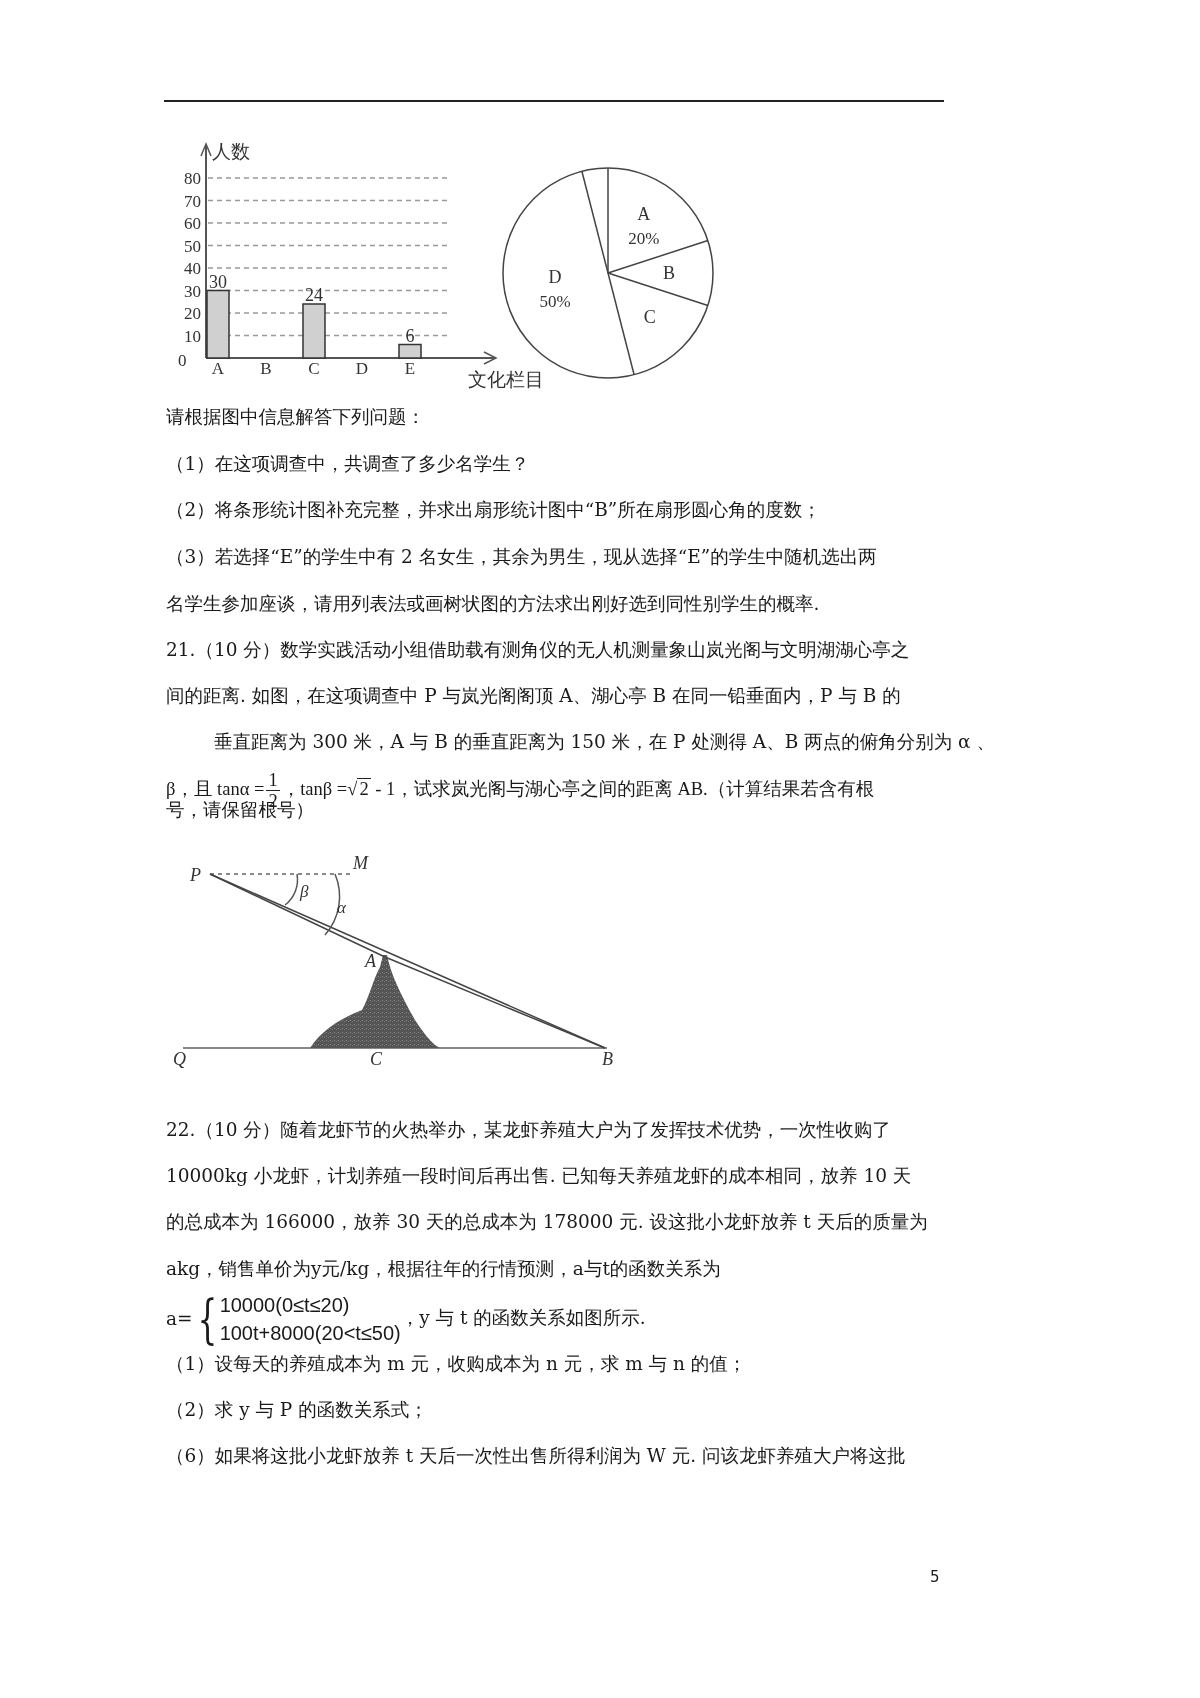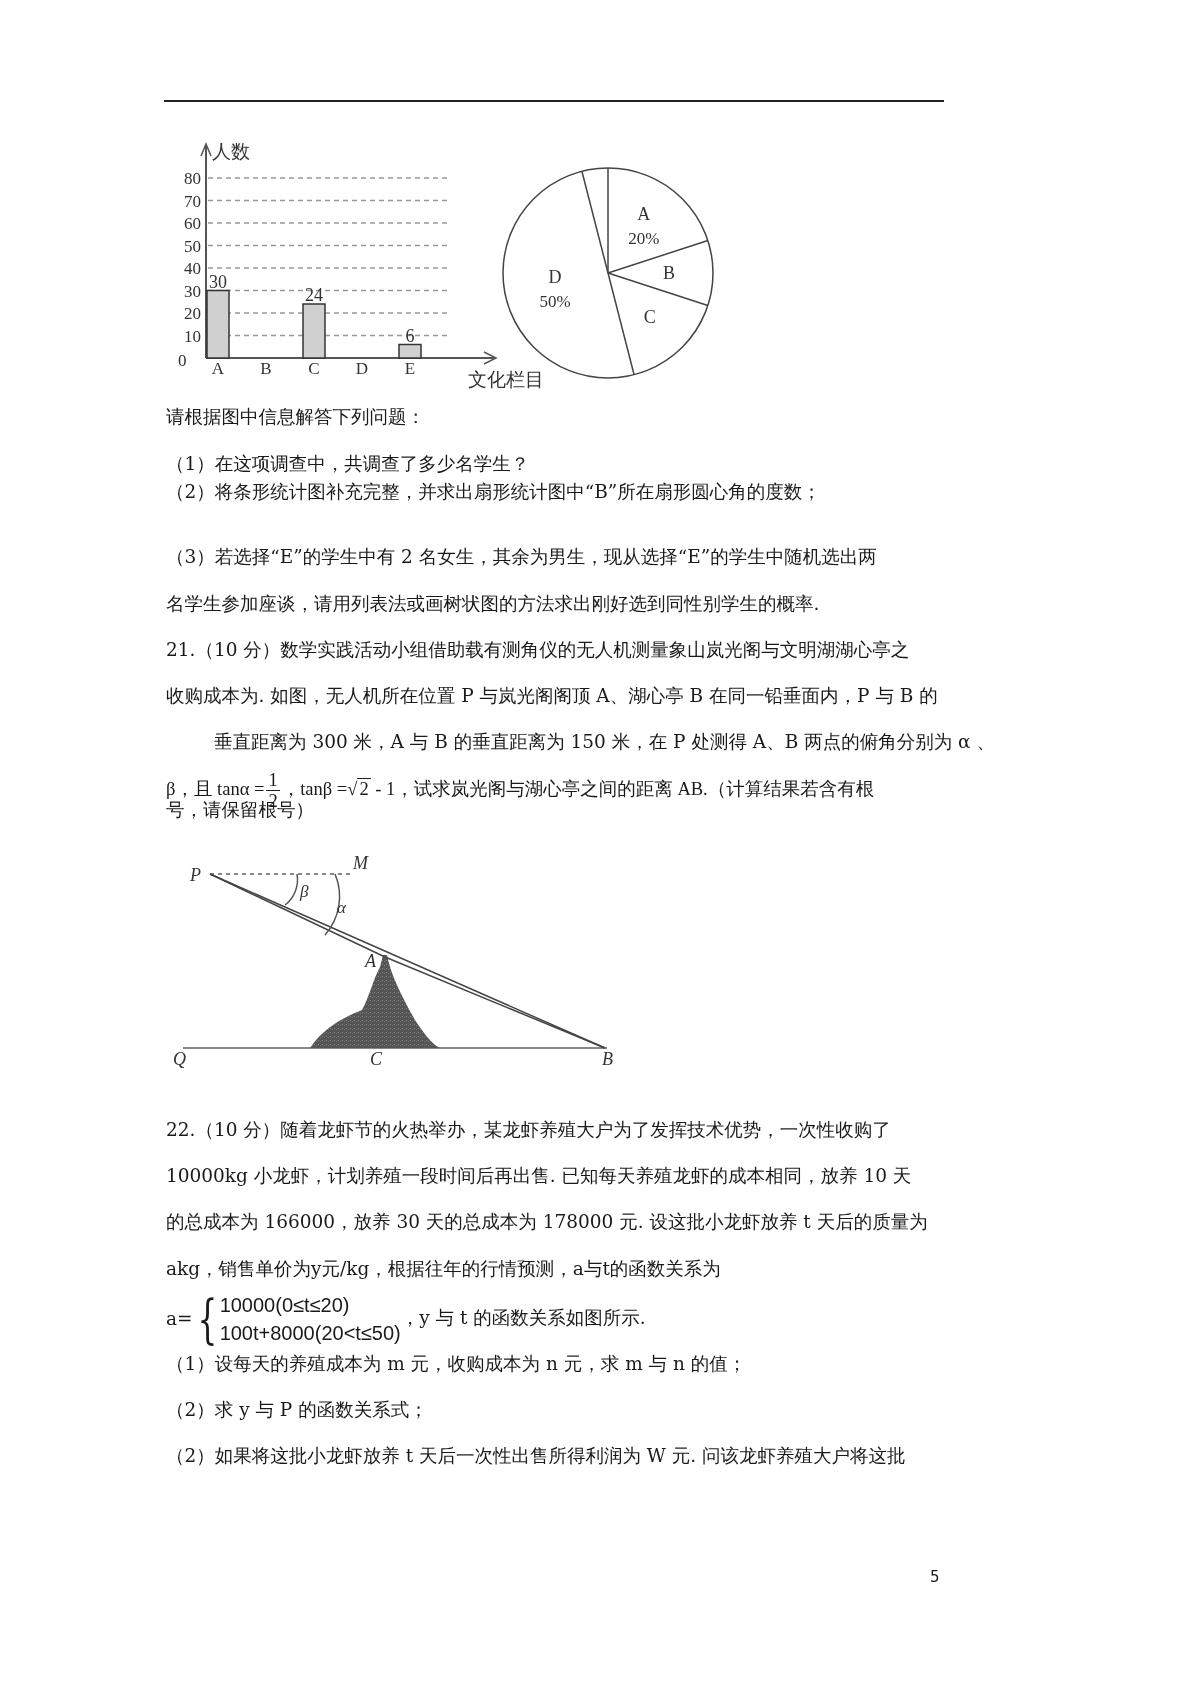--- a/index.html
+++ b/index.html
@@ -83,26 +83,26 @@
       <text x="163.79612186461162" y="93.73086504256571" text-anchor="middle" font-size="17" fill="#333">20%</text>
       <text x="188.9" y="129" text-anchor="middle" font-size="18" fill="#333">B</text>
       <text x="169.68891875105714" y="173.39418940996396" text-anchor="middle" font-size="18" fill="#333">C</text>
       <text x="75.11535940237674" y="132.57846783920107" text-anchor="middle" font-size="18" fill="#333">D</text>
       <text x="75.11535940237674" y="156.57846783920107" text-anchor="middle" font-size="17" fill="#333">50%</text>
     </g>
 </svg>
 
 <div class="line" style="top:405px;">请根据图中信息解答下列问题：</div>
 <div class="line" style="top:452px;">（1）在这项调查中，共调查了多少名学生？</div>
-<div class="line" style="top:480px;">（2）将条形统计图补充完整，并求出扇形统计图中“B”所在扇形圆心角的度数；</div>
+<div class="line" style="top:498px;">（2）将条形统计图补充完整，并求出扇形统计图中“B”所在扇形圆心角的度数；</div>
 <div class="line" style="top:545px;">（3）若选择“E”的学生中有 2 名女生，其余为男生，现从选择“E”的学生中随机选出两</div>
 <div class="line" style="top:592px;">名学生参加座谈，请用列表法或画树状图的方法求出刚好选到同性别学生的概率.</div>
 
 <div class="line" style="top:638px;">21.（10 分）数学实践活动小组借助载有测角仪的无人机测量象山岚光阁与文明湖湖心亭之</div>
-<div class="line" style="top:684px;">收购成本为. 如图，无人机所在位置 P 与岚光阁阁顶 A、湖心亭 B 在同一铅垂面内，P 与 B 的</div>
+<div class="line" style="top:684px;">间的距离. 如图，在这项调查中 P 与岚光阁阁顶 A、湖心亭 B 在同一铅垂面内，P 与 B 的</div>
 <div class="line" style="top:730px;margin-left:48px;">垂直距离为 300 米，A 与 B 的垂直距离为 150 米，在 P 处测得 A、B 两点的俯角分别为 α 、</div>
 <div class="line" style="top:766px; line-height:46px;font-family:Liberation Serif, serif;">
   <span>β，且 tanα =</span><span class="frac"><span class="num">1</span><span>2</span></span><span>，tanβ =</span><span>√</span><span class="sqrt">2</span><span> - 1，试求岚光阁与湖心亭之间的距离 AB.（计算结果若含有根</span>
 </div>
 <div class="line" style="top:798px;">号，请保留根号）</div>
 
 <svg style="position:absolute;left:165px;top:855px;" width="470" height="215">
   <defs>
     <pattern id="speck" width="4" height="4" patternUnits="userSpaceOnUse">
       <rect width="4" height="4" fill="#555"></rect>
@@ -164,15 +164,15 @@
     <span>a=</span>
     <span class="brace">{</span>
     <span class="cases">
       <span>10000(0≤t≤20)</span>
       <span>100t+8000(20&lt;t≤50)</span>
     </span>
   </span><span>，y 与 t 的函数关系如图所示.</span>
 </div>
 <div class="line" style="top:1352px;">（1）设每天的养殖成本为 m 元，收购成本为 n 元，求 m 与 n 的值；</div>
 <div class="line" style="top:1398px;">（2）求 y 与 P 的函数关系式；</div>
-<div class="line" style="top:1444px;">（2）如果将这批小龙虾放养 t 天后一次性出售所得利润为 W 元. 问该龙虾养殖大户将这批</div>
+<div class="line" style="top:1444px;">（6）如果将这批小龙虾放养 t 天后一次性出售所得利润为 W 元. 问该龙虾养殖大户将这批</div>
 
 <div class="page-num">5</div>
 
 </body></html>

